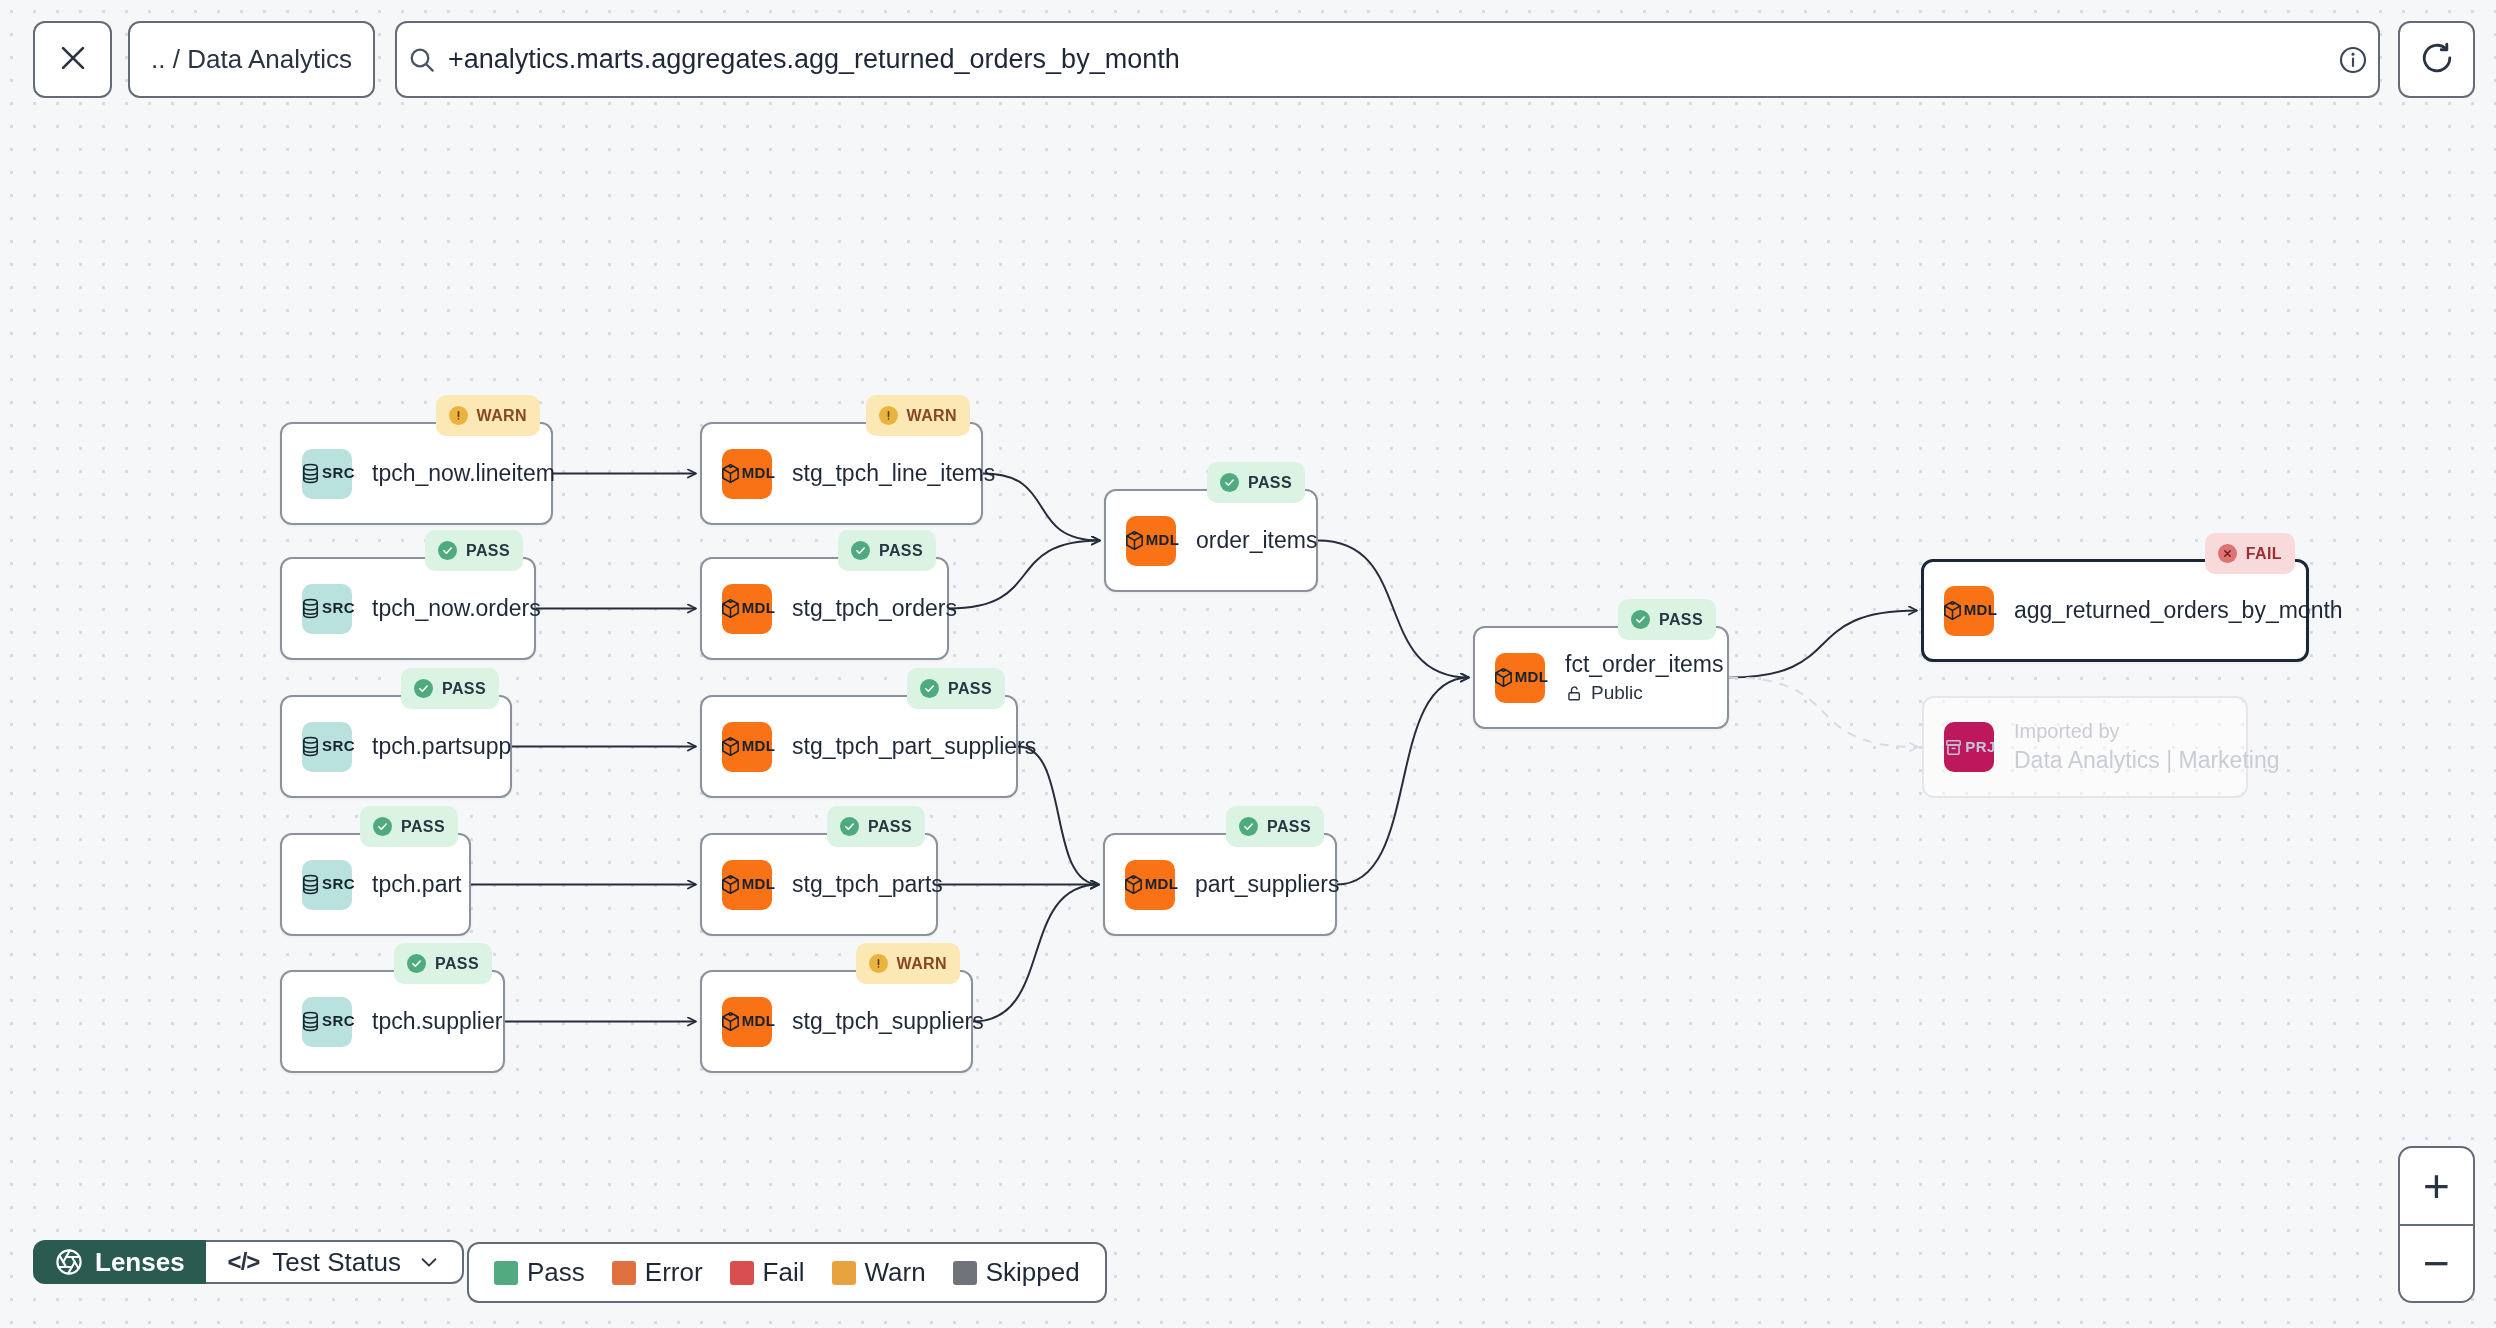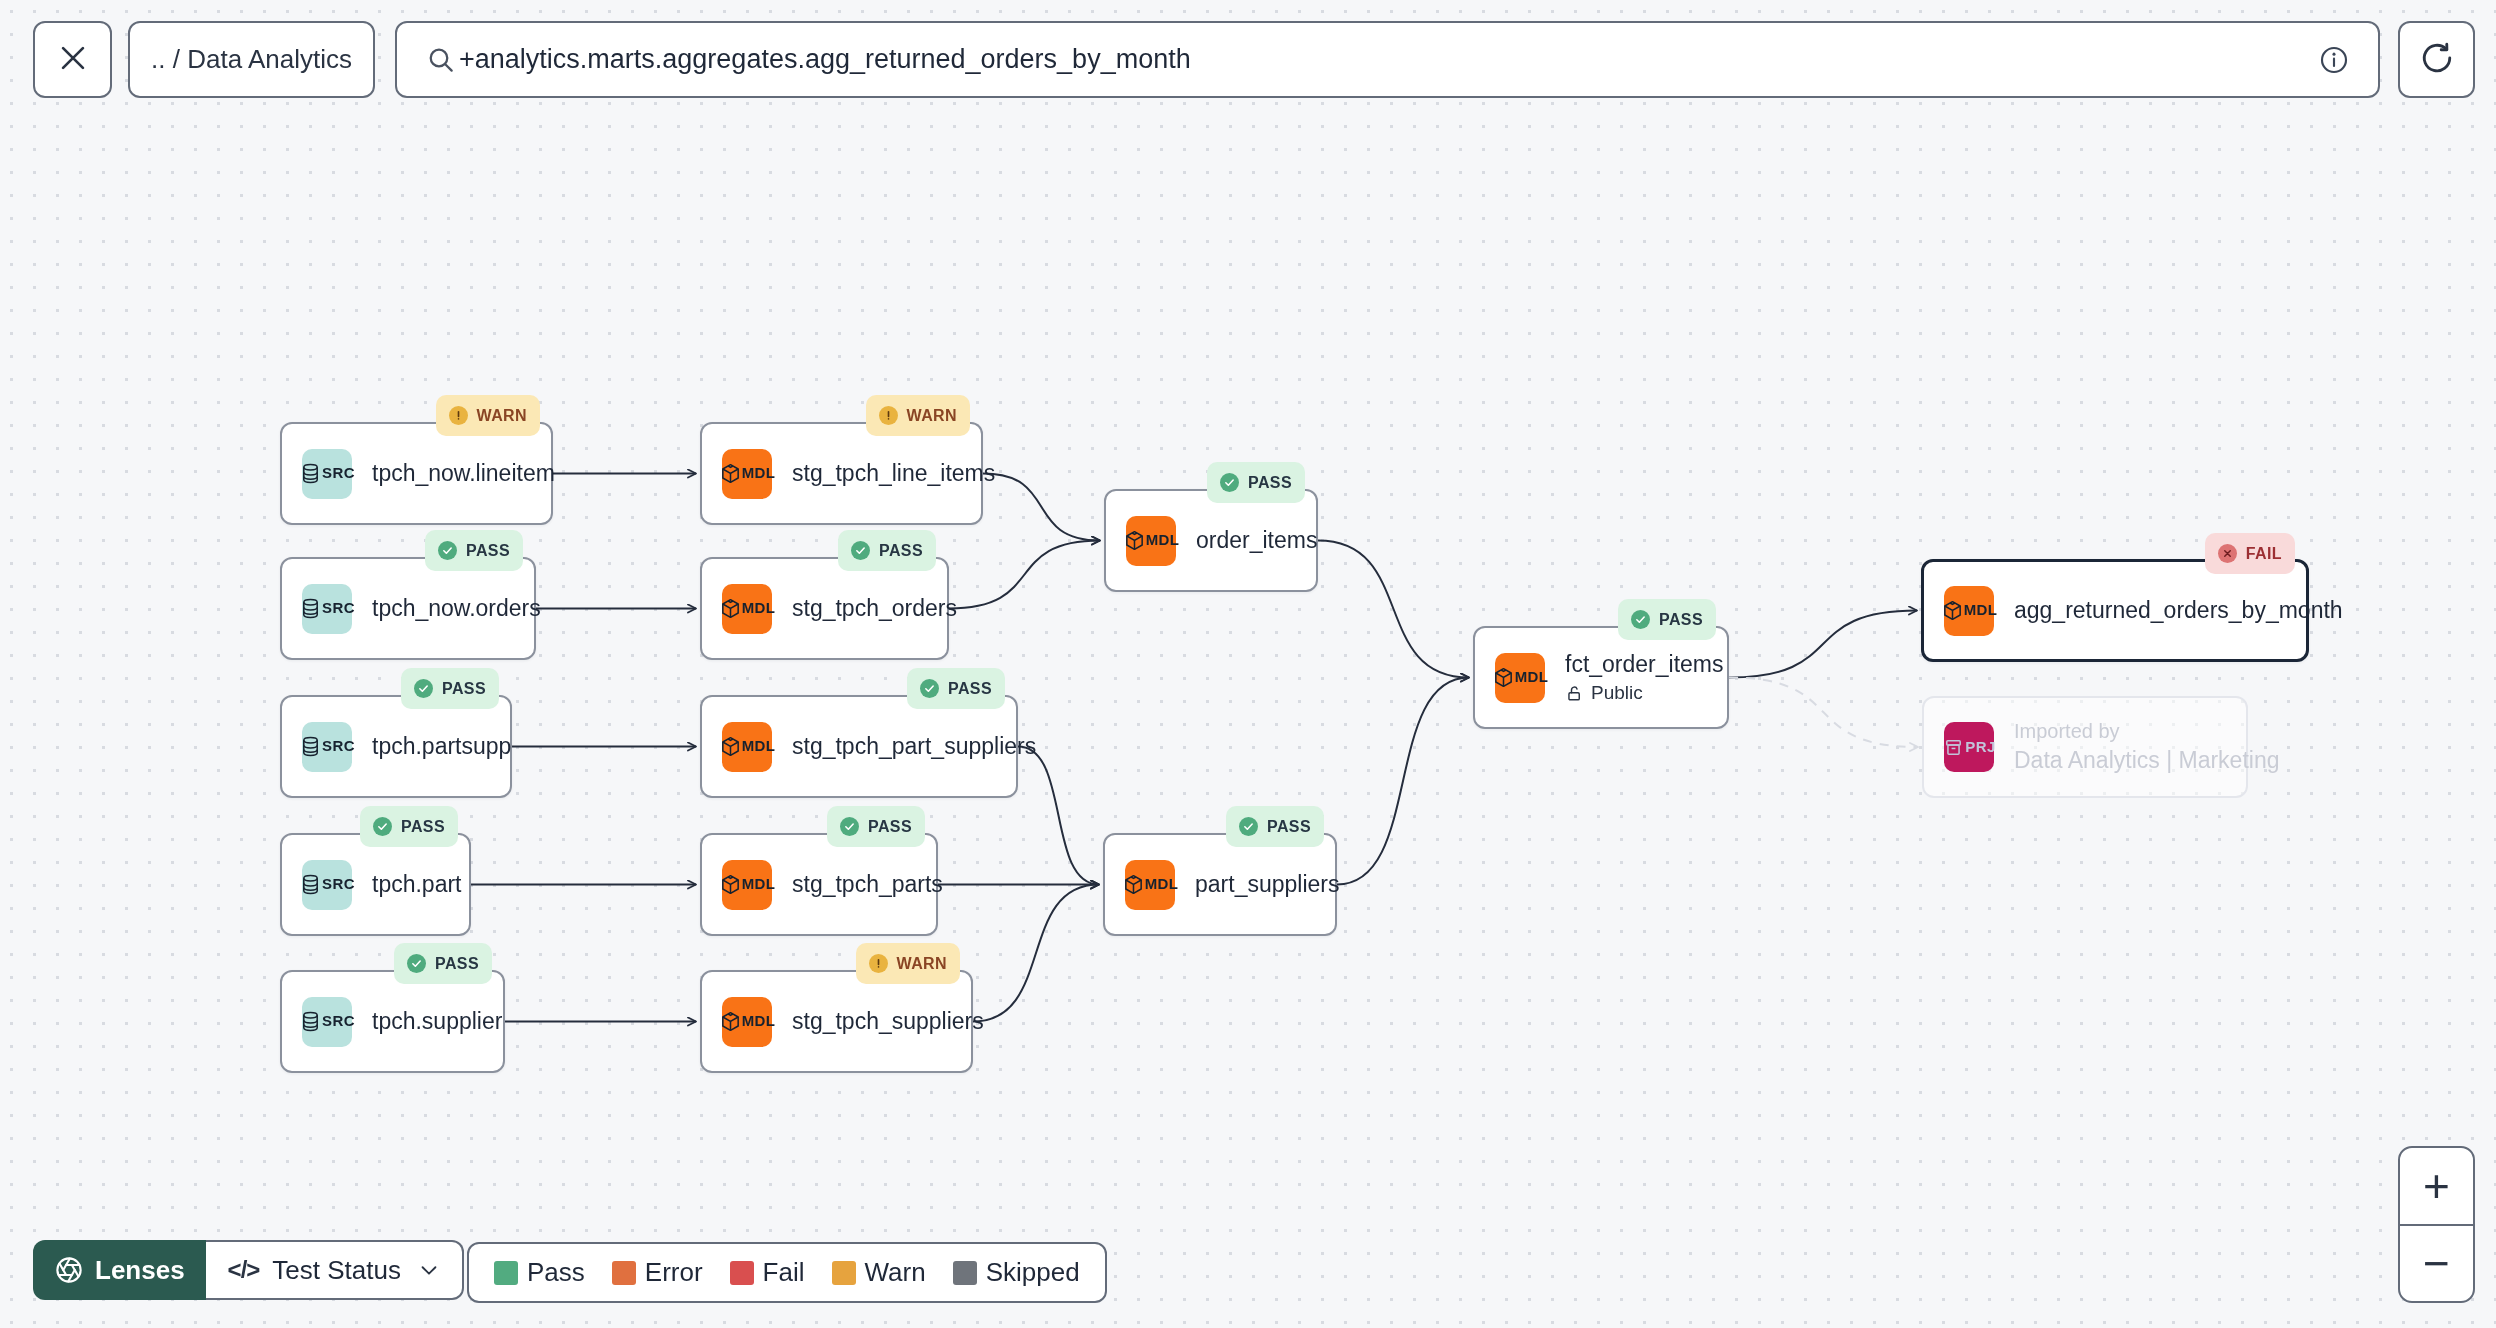--- a/index.html
+++ b/index.html
@@ -49,26 +49,26 @@
   .bic-FAIL{background:#dd7373;}
   
   .tbtn{
     position:absolute;box-sizing:border-box;background:#fff;border:2.5px solid #636b79;
     border-radius:12px;display:flex;align-items:center;justify-content:center;
     color:#2a3342;cursor:pointer;z-index:10;
   }
   #closeBtn{left:33px;top:21px;width:79px;height:77px;}
   #breadcrumb{left:128px;top:21px;width:247px;height:77px;font-size:26px;}
   #searchBar{left:395px;top:21px;width:1985px;height:77px;justify-content:flex-start;
-    padding:0 28px;gap:0;cursor:text;}
+    padding:0 9px;gap:8px;cursor:text;}
   #searchInput{flex:1;border:none;outline:none;font-size:27px;color:#1f2838;
     font-family:"Liberation Sans", sans-serif;background:transparent;}
   #refreshBtn{left:2398px;top:21px;width:77px;height:77px;}
   
-  #lensCtl{position:absolute;left:33px;top:1240px;height:60px;display:flex;z-index:10;}
+  #lensCtl{position:absolute;left:33px;top:1240px;height:44px;display:flex;z-index:10;}
   #lensBtn{display:flex;align-items:center;gap:11px;padding:0 21px;background:#2b5a50;
     color:#fff;font-size:26px;font-weight:600;border-radius:12px 0 0 12px;cursor:pointer;}
   #lensSel{display:flex;align-items:center;gap:13px;padding:0 22px;background:#fff;
     box-sizing:border-box;border:2.5px solid #636b79;border-left:none;
     border-radius:0 12px 12px 0;font-size:26px;color:#1f2838;cursor:pointer;}
   .codeGlyph{font-size:24px;font-weight:600;color:#2a3342;letter-spacing:-1px;}
   #legend{position:absolute;left:467px;top:1242px;height:61px;box-sizing:border-box;
     background:#fff;border:2.5px solid #636b79;border-radius:12px;display:flex;
     align-items:center;gap:27px;padding:0 25px;z-index:10;font-size:26px;color:#1f2838;}
   .legitem{display:flex;align-items:center;gap:9px;}

